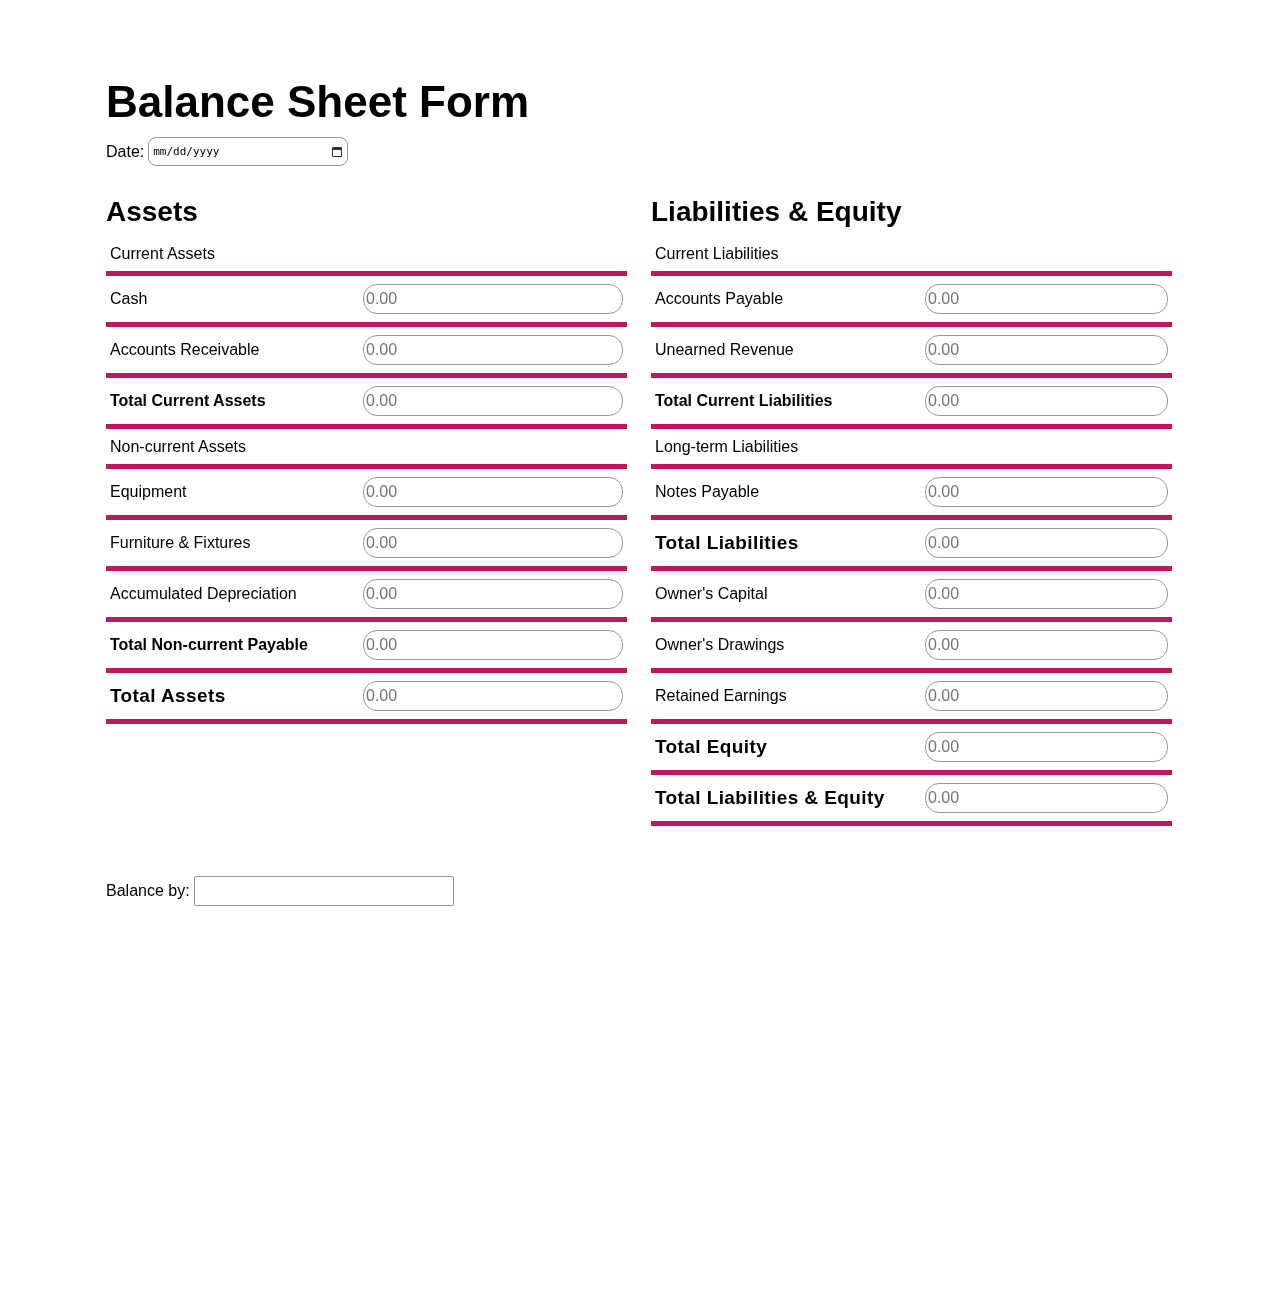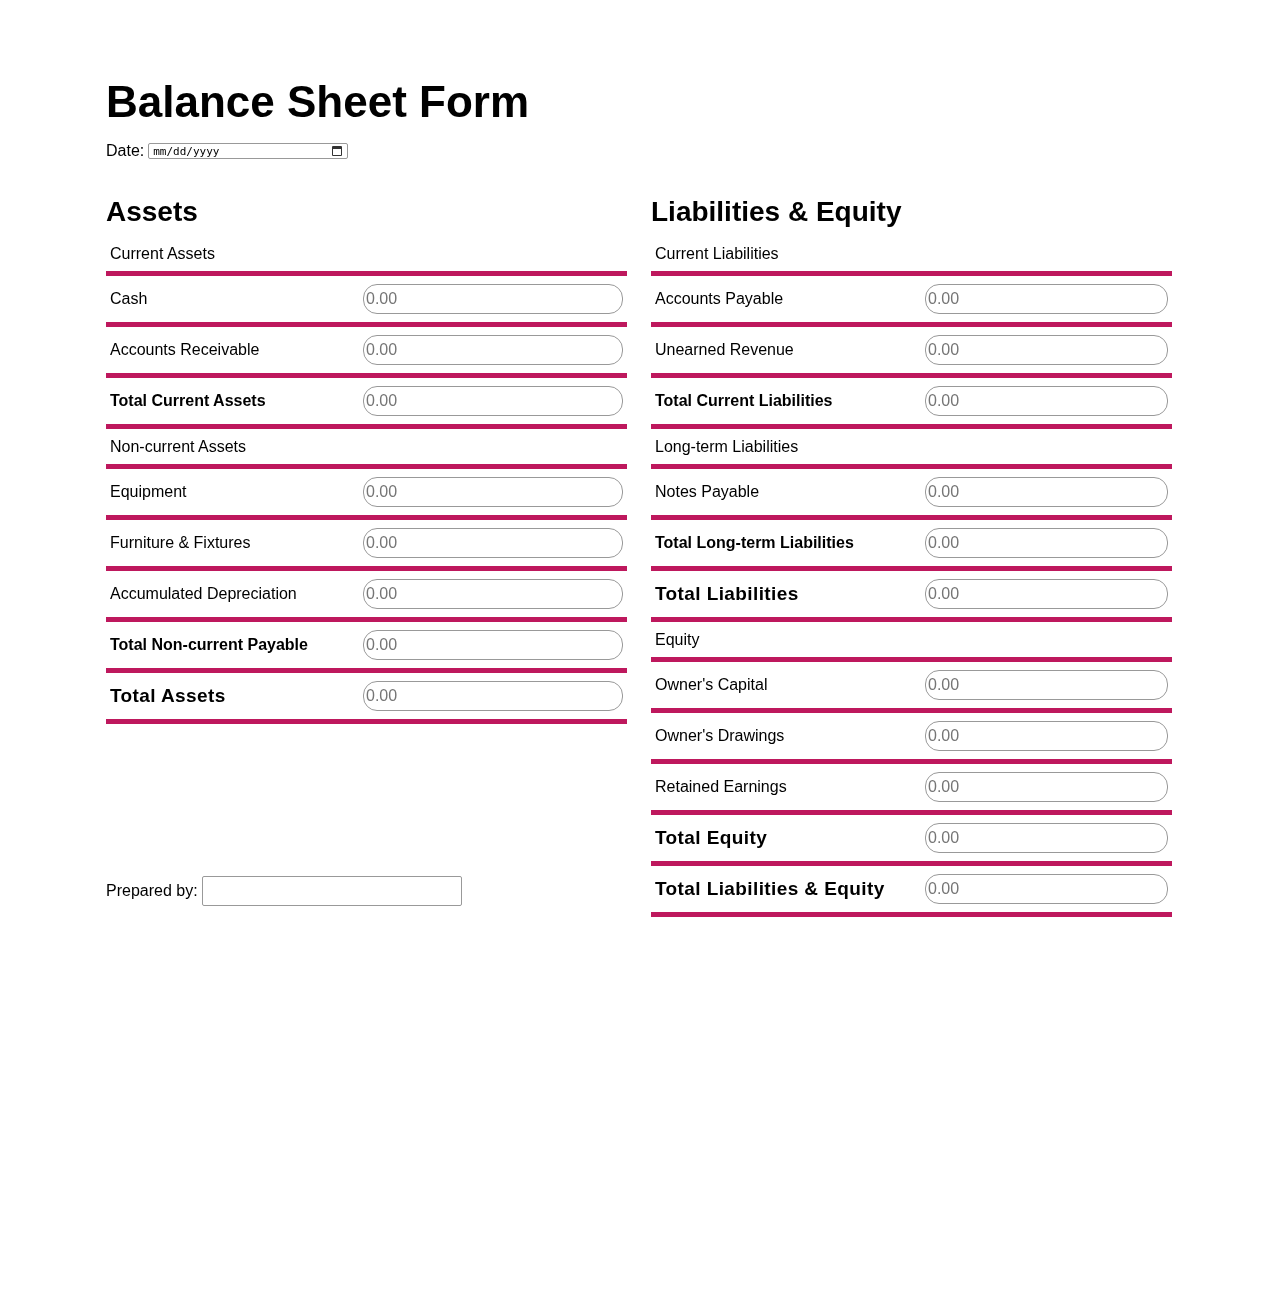--- a/index.html
+++ b/index.html
@@ -14,22 +14,22 @@
       position: absolute; top: 83px; left: 0; margin: 0;
       font-size: 44px; font-weight: bold; line-height: 38px;
       white-space: nowrap;
     }
     .date-row {
       position: absolute; top: 137px; left: 0;
       display: flex; align-items: center; font-size: 16px;
     }
     .date-row label { margin-right: 4px; line-height: 28px; }
     .date-input {
-      width: 200px; height: 16px; box-sizing: border-box;
-      border: 1px solid #999; border-radius: 2px;
+      width: 200px; height: 29px; box-sizing: border-box;
+      border: 1px solid #999; border-radius: 8px;
       display: flex; align-items: center; justify-content: space-between;
       padding: 0 5px 0 4px;
       font-family: "DejaVu Sans Mono", monospace; font-size: 11px; color: #000;
     }
     .cal-icon {
       width: 10px; height: 10px; border: 1.5px solid #333; border-top-width: 3px;
       border-radius: 1px; box-sizing: border-box;
     }
     .col { position: absolute; top: 196px; }
     .col.left { left: 0; width: 521px; }
@@ -173,33 +173,24 @@
           <tr class="section">
             <td colspan="2" class="label">Long-term Liabilities</td>
           </tr>
           <tr class="item">
             <td class="label">Notes Payable</td>
             <td class="val">
               <input type="text" class="num-input" placeholder="0.00" style="">
             </td>
           </tr>
           <tr class="item">
-            <td class="label bold-sm">Total Long-term Liabilities</td>
-            <td class="val">
-              <input type="text" class="num-input" placeholder="0.00" style="">
-            </td>
-          </tr>
-          <tr class="item">
             <td class="label bold-lg">Total Liabilities</td>
             <td class="val">
               <input type="text" class="num-input" placeholder="0.00" style="">
             </td>
-          </tr>
-          <tr class="section">
-            <td colspan="2" class="label">Equity</td>
           </tr>
           <tr class="item">
             <td class="label">Owner's Capital</td>
             <td class="val">
               <input type="text" class="num-input" placeholder="0.00" style="">
             </td>
           </tr>
           <tr class="item">
             <td class="label">Owner's Drawings</td>
             <td class="val">
@@ -222,16 +213,16 @@
             <td class="label bold-lg">Total Liabilities &amp; Equity</td>
             <td class="val">
               <input type="text" class="num-input" placeholder="0.00" style="">
             </td>
           </tr>
         </tbody>
     </table>
   </div>
 
   <div class="prepared">
-    <label>Prepared by:</label>
+    <label>Balance by:</label>
     <input type="text" class="text-input" value="" style="">
   </div>
 </div>
 
 </body></html>

